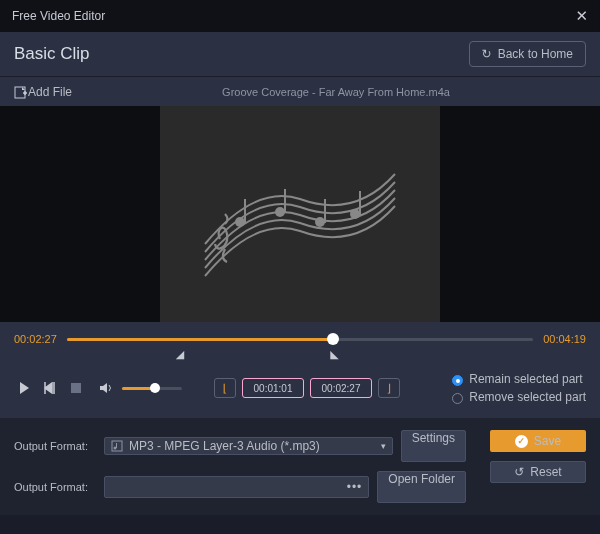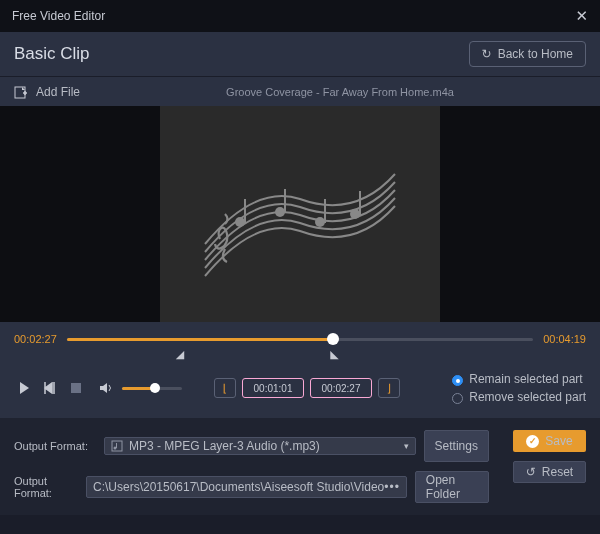--- a/index.html
+++ b/index.html
@@ -4,21 +4,21 @@
 <style>
 *{box-sizing:border-box;margin:0;padding:0;font-family:"Segoe UI",Arial,sans-serif;font-size:12px;color:#b8bcc5}
 body{background:#1a1d29;width:600px;height:534px;overflow:hidden}
 .titlebar{height:32px;background:#0f1117;display:flex;align-items:center;padding:16px 12px;justify-content:space-between}
 .title{color:#c7cad3}
 .close-x{color:#c7cad3;font-size:15px;cursor:pointer}
 .header{height:44px;background:#2b3142;display:flex;align-items:center;justify-content:space-between;padding:0 14px}
 .h-title{font-size:17px;color:#d9dde6}
 .back-btn{border:1px solid #5a6175;border-radius:4px;padding:5px 12px;display:flex;align-items:center;gap:6px;cursor:pointer;color:#d9dde6;font-size:13px}
 .addbar{height:30px;background:#2b3142;display:flex;align-items:center;padding:0 14px;gap:14px;border-top:1px solid #1a1d29}
-.addfile{display:flex;align-items:center;gap:8px;cursor:pointer;color:#c7cad3}
+.addfile{display:flex;align-items:center;cursor:pointer;color:#c7cad3}
 .fname{flex:1;text-align:center;color:#8f94a3;font-size:11px}
 .preview{height:216px;background:#0d0e12;display:flex;justify-content:center}
 .preview-inner{width:280px;height:216px;background:#2a2a2a;display:flex;align-items:center;justify-content:center}
 .musicart{width:210px;height:140px}
 .timeline{background:#2b3142;padding:10px 14px 4px}
 .tl-row{display:flex;align-items:center;gap:10px}
 .tl-time{color:#e79b2e;font-size:11px}
 .tl-track{flex:1;position:relative;height:14px;display:flex;align-items:center}
 .tl-bg{position:absolute;left:0;right:0;height:3px;background:#4a4f5e;border-radius:2px}
 .tl-fill{position:absolute;left:0;height:3px;background:#e79b2e;border-radius:2px}
@@ -39,21 +39,21 @@
 .radio-dot.on{background:#2e8ff5;border-color:#2e8ff5}
 .radio-dot.on::after{content:"";width:4px;height:4px;background:#fff;border-radius:50%}
 .bottom{background:#1f2330;padding:12px 14px;display:flex;gap:24px}
 .out-left{flex:1;display:flex;flex-direction:column;gap:9px}
 .out-row{display:flex;align-items:center;gap:8px}
 .out-lbl{width:82px;color:#b8bcc5;font-size:11px}
 .combo{flex:1;height:18px;background:#353a4a;border:1px solid #4a5064;border-radius:2px;display:flex;align-items:center;padding:0 6px;gap:6px;font-size:11px;cursor:pointer}
 .combo .chev{margin-left:auto;font-size:9px}
 .pathbox{flex:1;height:22px;background:#353a4a;border:1px solid #4a5064;border-radius:2px;display:flex;align-items:center;padding:0 6px;font-size:11px}
 .dots{margin-left:auto;letter-spacing:1px;cursor:pointer}
-.smallbtn{height:32px;padding:0 10px;background:#3a4054;border:1px solid #4a5064;border-radius:2px;display:flex;align-items:center;cursor:pointer;font-size:11px}
+.smallbtn{height:32px;padding:0 10px;background:#3a4054;border:1px solid #4a5064;border-radius:2px;display:flex;cursor:pointer;font-size:11px}
 .out-right{width:96px;display:flex;flex-direction:column;gap:9px}
 .bigbtn{height:22px;border-radius:2px;display:flex;align-items:center;justify-content:center;gap:6px;cursor:pointer;font-size:12px}
 .save{background:#e79b2e;color:#fff}
 .reset{background:#3a4054;border:1px solid #4a5064;color:#d9dde6}
 .chk{width:13px;height:13px;border-radius:50%;background:#fff;display:flex;align-items:center;justify-content:center;color:#e79b2e;font-size:9px;font-weight:bold}
 svg{display:block}
 </style>
 </head>
 <body>
 
@@ -181,21 +181,20 @@
         <span>MP3 - MPEG Layer-3 Audio (*.mp3)</span>
         <span class="chev">▾</span>
       </div>
       <div class="smallbtn">
           <span>Settings</span>
         </div>
     </div>
     <div class="out-row">
       <span class="out-lbl">Output Format:</span>
       <div class="pathbox">
-        <span style="overflow:hidden;white-space:nowrap;text-overflow:ellipsis">C:\Users\20150617\Documents\Aiseesoft Studio\Video</span>
         <span class="dots">•••</span>
       </div>
       <div class="smallbtn">
           <span>Open Folder</span>
         </div>
     </div>
   </div>
   <div class="out-right">
     <div class="bigbtn save">
       <span class="chk">✓</span>

